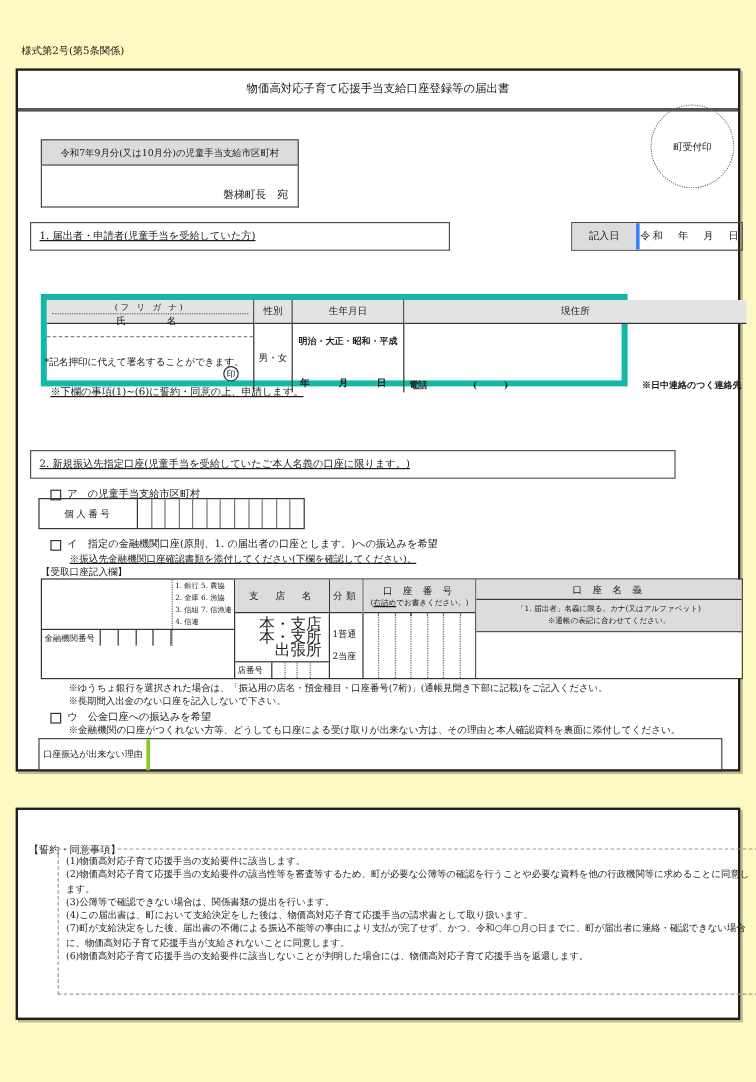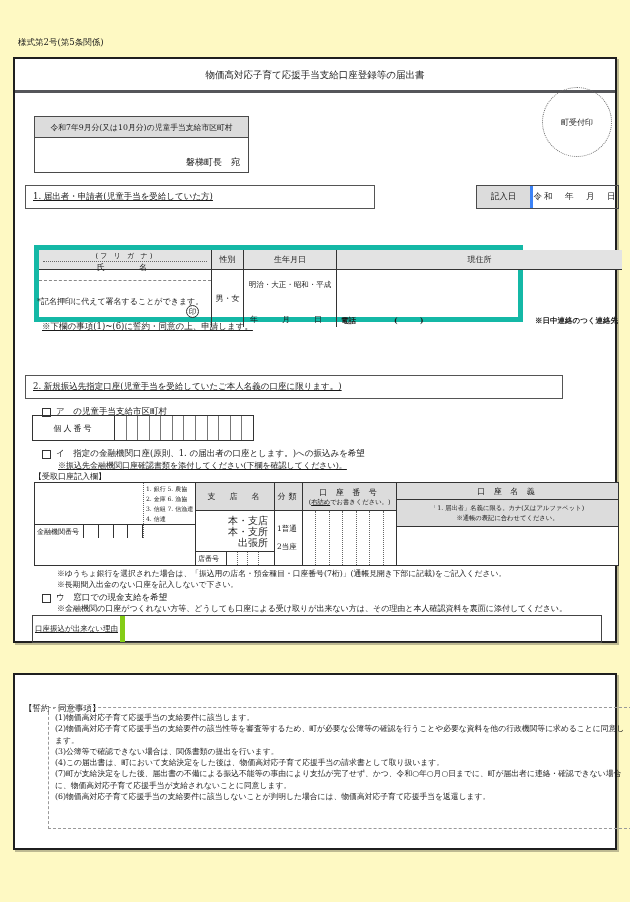--- a/index.html
+++ b/index.html
@@ -46,21 +46,21 @@
          display:flex; align-items:center; justify-content:center; }
   .t1h.last, .t1c.last { border-right:none; }
   .t1h.name-h { flex-direction:column; justify-content:flex-start; padding:1px 4px 0 4px; }
   .t1h.name-h .furi { font-size:7px; width:100%; text-align:center; border-bottom:1px dotted #666; letter-spacing:2px;}
   .t1h.name-h .nm { font-size:8px; letter-spacing:6px; }
   .t1c { border-right:1px solid #333; position:relative; }
   .t1c .dash-strip { height:11px; border-bottom:1px dashed #888; }
   .seal { position:absolute; right:12px; bottom:9px; width:13px; height:13px; border:1px solid #333;
           border-radius:50%; font-size:7.5px; line-height:12px; text-align:center; }
   .t1c.sex { display:flex; align-items:center; justify-content:center; }
-  .t1c.dob { display:flex; flex-direction:column; justify-content:space-between; padding:2px 2px 1px 2px; }
+  .t1c.dob { display:flex; flex-direction:column; justify-content:space-between; padding:2px 2px 1px 2px;font-weight:bold; }
   .t1c.dob .era { text-align:center; font-size:7.5px; margin-top:8px; }
   .t1c.dob .ymd { text-align:center; letter-spacing:8px; margin-bottom:1px; }
   .t1c.addr { display:flex; flex-direction:column; }
   .t1c.addr .space { flex:1; }
   .t1c.addr .phone { display:flex; align-items:flex-end; font-size:7.5px; padding:0 4px 1px 4px;font-weight:bold; }
   .t1c.addr .phone .par { margin-left:38px; }
   .t1c.addr .phone .pnote { margin-left:auto; }
 
   .sign-note { position:absolute; left:22px; top:237px; font-size:8px; }
   .pledge-note { position:absolute; left:27px; top:262px; font-size:8.5px; text-decoration:underline; }
@@ -97,41 +97,41 @@
   .th-main { height:28px; letter-spacing:3px; }
   .th small { font-size:6.3px; letter-spacing:0; }
   .bank-body { height:42px; display:flex; border-bottom:1px solid #333; }
   .bank-body .write { width:108px; }
   .bank-body .types { flex:1; border-left:1px dotted #666; font-size:6px; line-height:10px; padding:1px 0 0 2px; }
   .bank-foot { height:13px; display:flex; font-size:7px; }
   .bank-foot .flab { width:48px; display:flex; align-items:center; padding-left:2px; }
   .bank-foot .fcells { width:60px; display:flex; border-left:1px solid #333; }
   .bank-foot .fcells span { flex:1; border-right:1px solid #333; }
   .bank-foot .rest { flex:1; border-left:1px dotted #666; }
-  .branch-body { height:42px; border-bottom:1px solid #333; font-size:10px; line-height:11px;
+  .branch-body { height:42px; border-bottom:1px solid #333; font-size:13px; line-height:11px;
                  text-align:right; padding:4px 6px 0 0; }
   .branch-foot { height:13px; display:flex; font-size:7px; }
   .branch-foot .flab { width:30px; display:flex; align-items:center; padding-left:2px; }
   .branch-foot .fcells { width:33px; display:flex; border-left:1px solid #333; }
   .branch-foot .fcells span { flex:1; border-right:1px dotted #666; }
   .type-body { flex:1; font-size:7.5px; display:flex; flex-direction:column; justify-content:center;
                gap:8px; padding-left:2px; }
   .acct-body { flex:1; display:flex; }
   .acct-body span { flex:1; border-right:1px dotted #666; }
   .acct-body span:last-child { border-right:none; }
   .holder-note { background:#dcdcdc; border-bottom:1px solid #333; height:27px; font-size:6.3px;
                  line-height:9.5px; text-align:center; padding-top:3px; }
   .c-holder .th-main { height:17px; }
   .holder-blank { flex:1; background:#fff; }
 
   .note-line { position:absolute; font-size:7.8px; }
   .reason-box { position:absolute; left:17px; top:556px; width:570px; height:28px; border:1px solid #444;
                 display:flex; font-size:7.5px; }
-  .reason-box .lab { width:92px; border-right:5px solid #84cc16; display:flex; align-items:center;
-                     justify-content:center;text-decoration:underline; }
+  .reason-box .lab { width:92px; border-right:3px solid #84cc16; display:flex; align-items:center;
+                     justify-content:center; }
   .reason-box .val { flex:1; }
 
   .pledge-head { position:absolute; left:9px; top:28px; font-size:8.5px; }
   .pledge-box { position:absolute; left:9px; top:32px; width:584px; height:122px;
                 border:1px dashed #999; padding:4px 6px;margin-left:24px; }
   .pledge-box div { font-size:7.8px; line-height:11.3px; }
 </style>
 </head>
 <body>
 
@@ -301,21 +301,21 @@
         </div>
         <div class="holder-blank"></div>
       </div>
     </div>
 
     <div class="note-line" style="left:42px; top:509px;">※ゆうちょ銀行を選択された場合は、「振込用の店名・預金種目・口座番号(7桁)」(通帳見開き下部に記載)をご記入ください。</div>
     <div class="note-line" style="left:42px; top:520px;">※長期間入出金のない口座を記入しないで下さい。</div>
 
     <div class="opt-row" style="left:27px; top:533px;">
       <span class="chk"></span>
-      <span>ウ　窓口での現金支給を希望</span>
+      <span>ウ　公金口座への振込みを希望</span>
     </div>
     <div class="sub-note" style="left:42px; top:544px;">※金融機関の口座がつくれない方等、どうしても口座による受け取りが出来ない方は、その理由と本人確認資料を裏面に添付してください。</div>
 
     <div class="reason-box">
       <div class="lab">口座振込が出来ない理由</div>
       <div class="val"></div>
     </div>
   </div>
 
   <div class="boxB">

